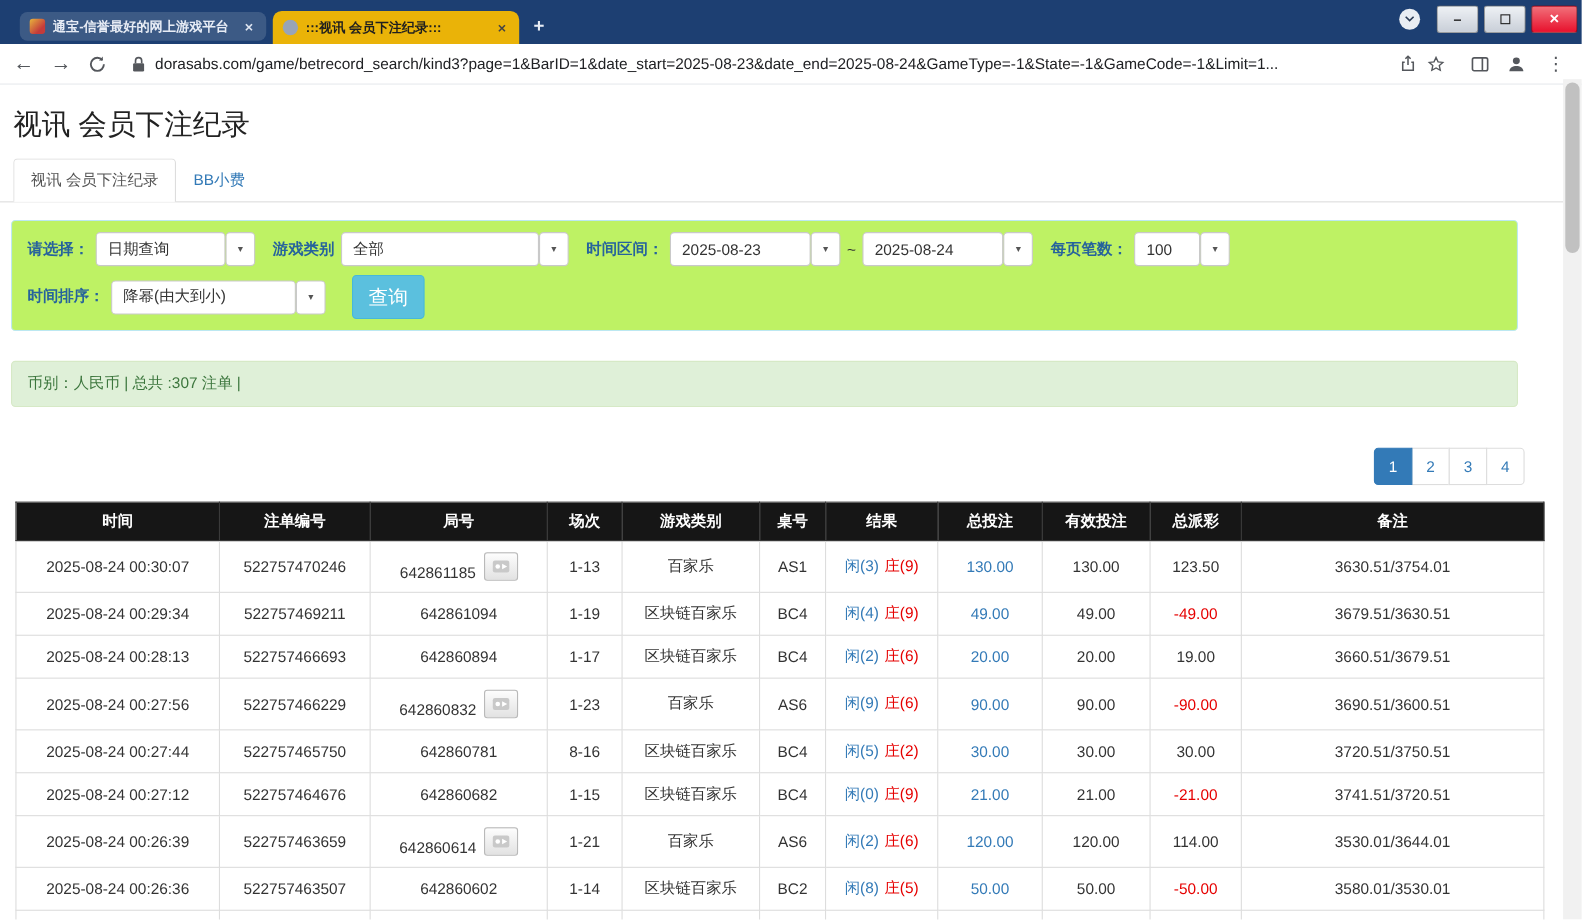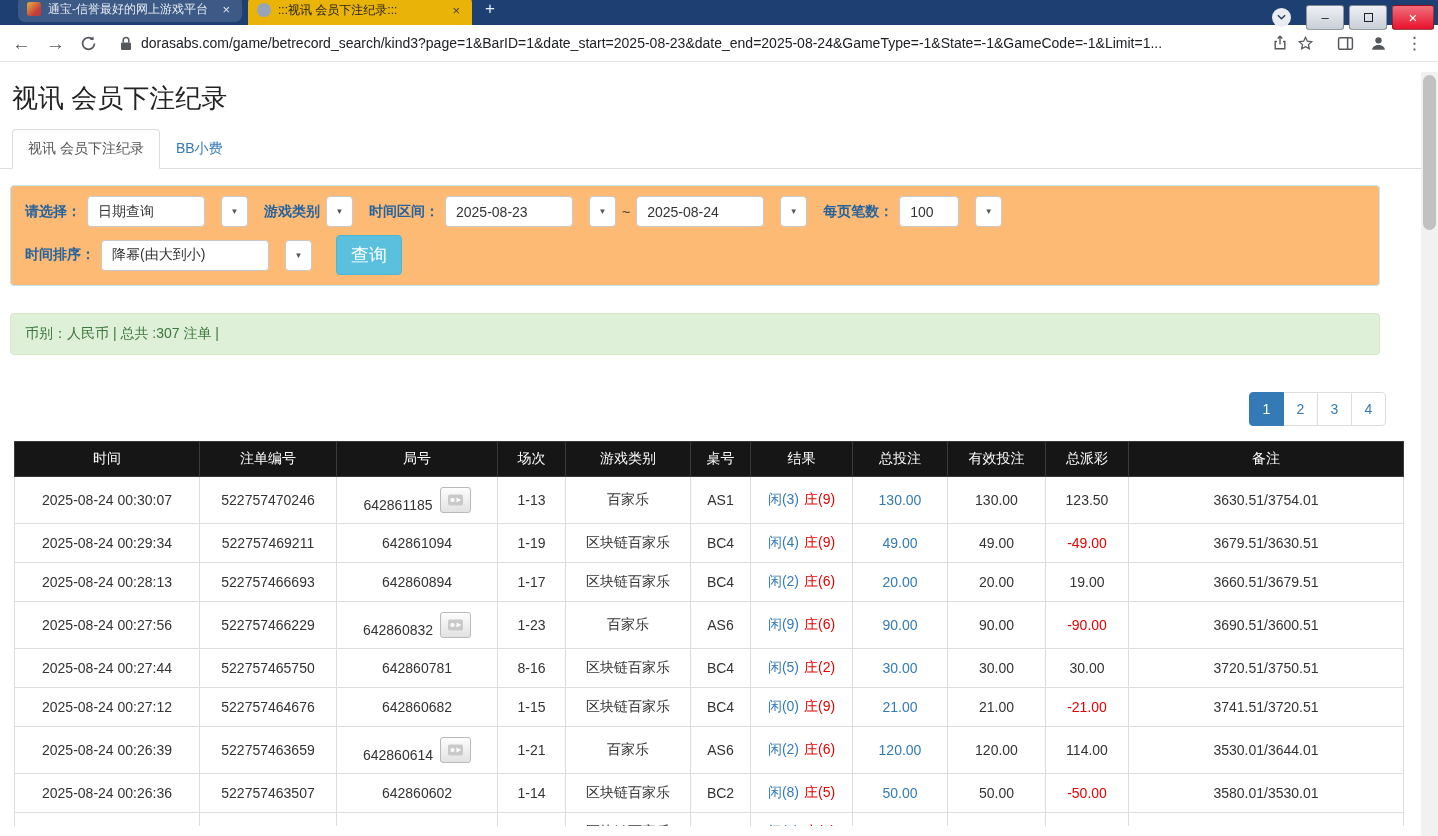--- a/index.html
+++ b/index.html
@@ -1,20 +1,20 @@
 <!DOCTYPE html>
 <html><head>
 <meta charset="utf-8">
 <style>
   * { box-sizing: border-box; margin: 0; padding: 0; }
   html, body { width: 1438px; height: 836px; overflow: hidden; }
   body { font-family: "Liberation Sans", sans-serif; background: #fff; position: relative; }
 
   
-  .tabstrip { height: 25px; background: #1d3f72; display: flex; align-items: flex-end; padding-left: 18px; position: relative; }
+  .tabstrip { height: 40px; background: #1d3f72; display: flex; align-items: flex-end; padding-left: 18px; position: relative; font-weight: bold; }
   .tab { width: 224px; height: 30px; display: flex; align-items: center; gap: 7px; padding: 0 9px; font-size: 12px; border-radius: 8px 8px 0 0; }
   .tab.inactive { background: rgba(255,255,255,.14); color: #e7ecf5; height: 26px; margin-bottom: 3px; border-radius: 7px; margin-right: 6px; }
   .tab.active { background: #eab308; color: #1f1f1f; }
   .tab-title { flex: 1; white-space: nowrap; overflow: hidden; text-overflow: ellipsis; }
   .tab-close { font-size: 13px; line-height: 1; padding: 1px 3px; border-radius: 50%; cursor: default; }
   .tab.inactive .tab-close { color: #dfe6f2; }
   .tab.active .tab-close { color: #444; }
   .favicon { width: 14px; height: 14px; border-radius: 3px; flex: 0 0 14px; }
   .fav1 { background: linear-gradient(135deg, #e8b43c 0%, #c43b3b 70%); }
   .fav2 { background: #98a4b8; border-radius: 50%; }
@@ -35,43 +35,43 @@
 
   
   .content { position: relative; width: 1421px; height: 764px; overflow: hidden; background: #fff; }
   .page-title { font-size: 26px; font-weight: normal; color: #222; margin: 19px 0 0 12px; }
 
   .nav-tabs { display: flex; align-items: flex-end; border-bottom: 1px solid #ddd; margin-top: 13px; padding: 0 12px; }
   .nav-tab { padding: 10px 15px; font-size: 14px; border-radius: 4px 4px 0 0; margin-bottom: -1px; }
   .nav-tab.active { background: #fff; border: 1px solid #ddd; border-bottom: 1px solid #fff; color: #555; }
   .nav-tab.link { color: #337ab7; border: 1px solid transparent; }
 
-  .filter-panel { margin: 16px 41px 0 10px; background: #fdba74; border: 1px solid #bce8f1; border-radius: 4px; padding: 10px 14px; display: flex; flex-direction: column; gap: 8px; }
+  .filter-panel { margin: 16px 41px 0 10px; background: #bef264; border: 1px solid #bce8f1; border-radius: 4px; padding: 10px 14px; display: flex; flex-direction: column; gap: 8px; }
   .filter-row { display: flex; align-items: center; gap: 16px; }
   .filter-group { display: flex; align-items: center; gap: 6px; }
   .filter-label { color: #26639c; font-weight: bold; font-size: 14px; white-space: nowrap; }
-  .combo { display: flex; align-items: stretch; gap: 16px; height: 31px; }
+  .combo { display: flex; align-items: stretch; gap: 0; height: 31px; }
   .combo-value { background: #fff; border: 1px solid #c9c9c9; border-radius: 4px; padding: 0 10px; display: flex; align-items: center; font-size: 14px; color: #333; }
   .combo-caret { width: 27px; background: #fff; border: 1px solid #c9c9c9; border-radius: 4px; display: flex; align-items: center; justify-content: center; font-size: 8px; color: #555; }
   .w-select { width: 118px; } .w-game { width: 180px; } .w-date { width: 128px; } .w-size { width: 60px; } .w-sort { width: 168px; }
   .tilde { font-size: 14px; color: #333; }
   .search-btn { margin-left: 8px; background: #5bc0de; border: 1px solid #46b8da; color: #fff; font-size: 18px; padding: 7px 14px; border-radius: 4px; }
 
   .summary { margin: 27px 41px 0 10px; background: #dff0d8; border: 1px solid #d6e9c6; border-radius: 4px; padding: 11px 14px; display: flex; justify-content: space-between; align-items: center; font-size: 14px; }
   .summary-left { color: #3c763d; }
   .summary-right { color: #e60000; }
 
   .pagination { display: flex; justify-content: flex-end; margin: 37px 35px 15px 0; }
   .page-btn { min-width: 35px; height: 34px; border: 1px solid #ddd; background: #fff; color: #337ab7; font-size: 14px; margin-left: -1px; font-family: inherit; }
   .page-btn.active { background: #337ab7; border-color: #337ab7; color: #fff; position: relative; }
   .page-btn:first-child { border-radius: 4px 0 0 4px; }
   .page-btn:last-child { border-radius: 0 4px 4px 0; }
 
   table.records { border-collapse: collapse; table-layout: fixed; width: 1389px; margin-left: 14px; font-size: 14px; color: #333; }
-  table.records th { background: #161616; color: #fff; font-weight: normal; padding: 8px 4px; border: 1px solid #3a3a3a; font-size: 14px; }
+  table.records th { background: #161616; color: #fff; font-weight: bold; padding: 8px 4px; border: 1px solid #3a3a3a; font-size: 14px; }
   table.records td { border: 1px solid #ddd; text-align: center; padding: 10px 4px; background: #fff; }
   .round-cell { display: inline-flex; align-items: flex-end; gap: 7px; }
   .replay-btn { width: 31px; height: 26px; border: 1px solid #b9b9b9; border-radius: 3px; background: linear-gradient(#fdfdfd, #e2e2e2); display: inline-flex; align-items: center; justify-content: center; }
   .player { color: #337ab7; margin-right: 5px; }
   .banker { color: #e60000; }
   .bet-link { color: #337ab7; text-decoration: none; }
   .payout { color: #333; }
   .payout.neg { color: #e60000; }
 
   .scrollbar { position: absolute; top: 72px; right: 0; width: 17px; height: 764px; background: #f1f1f1; }
@@ -166,20 +166,21 @@
       <div class="filter-group">
         <span class="filter-label">请选择：</span>
         <div class="combo">
           <span class="combo-value w-select">日期查询</span>
           <span class="combo-caret">▼</span>
         </div>
       </div>
       <div class="filter-group">
         <span class="filter-label">游戏类别</span>
         <div class="combo">
+          <span class="combo-value w-game">全部</span>
           <span class="combo-caret">▼</span>
         </div>
       </div>
       <div class="filter-group">
         <span class="filter-label">时间区间：</span>
         <div class="combo">
           <span class="combo-value w-date">2025-08-23</span>
           <span class="combo-caret">▼</span>
         </div>
         <span class="tilde">~</span>

